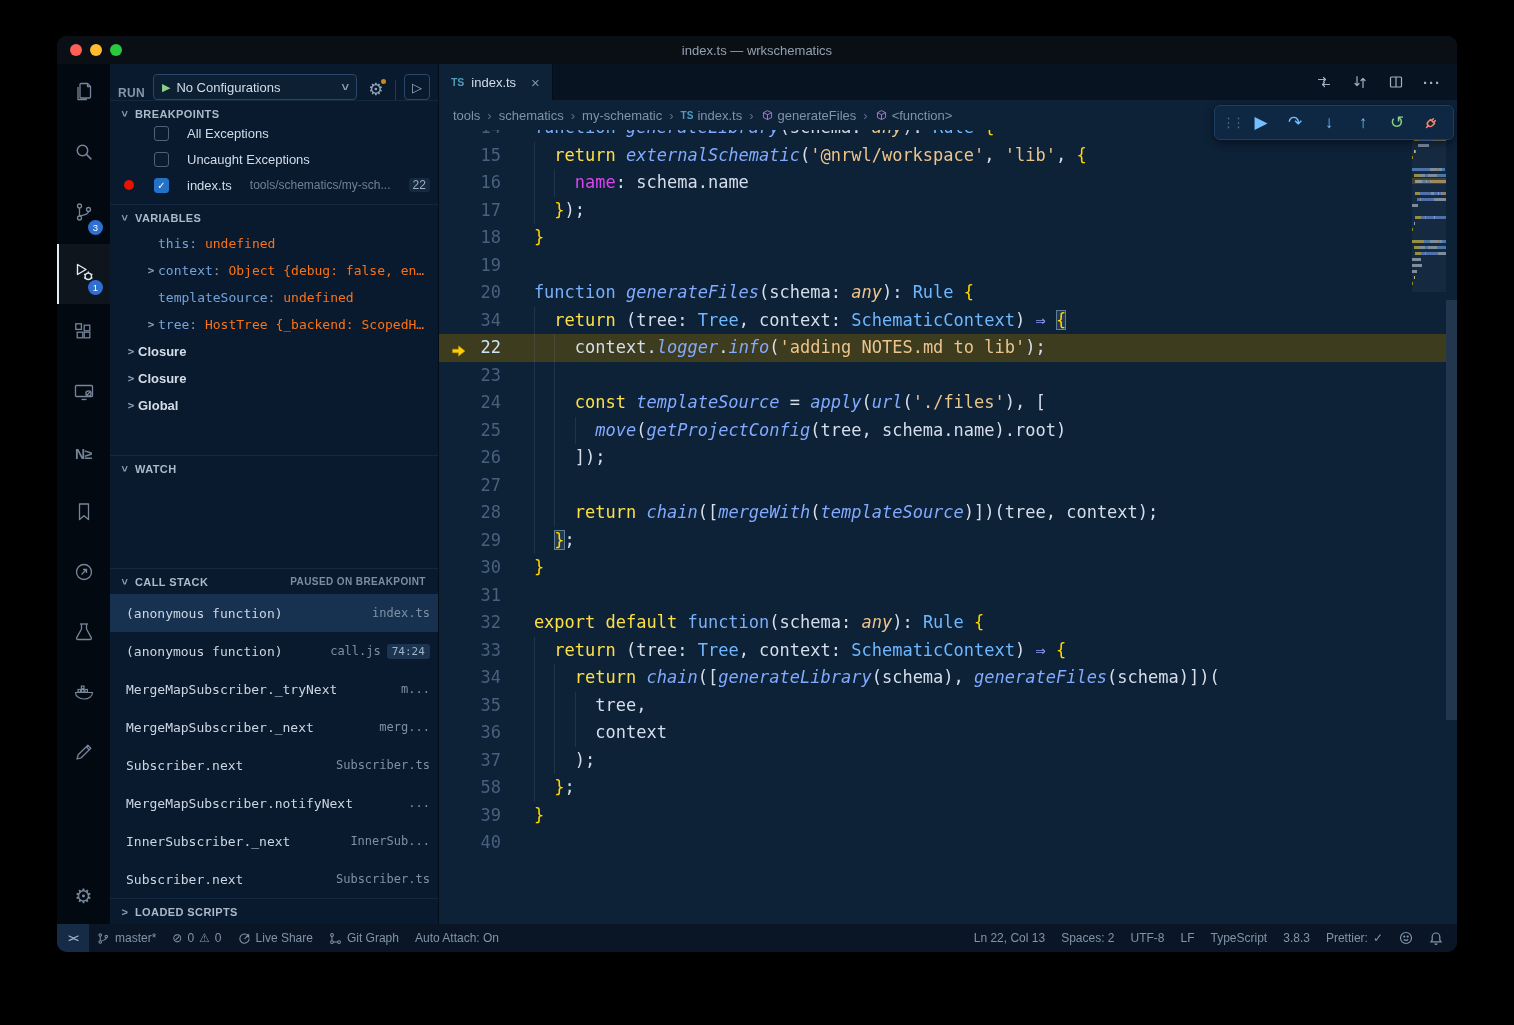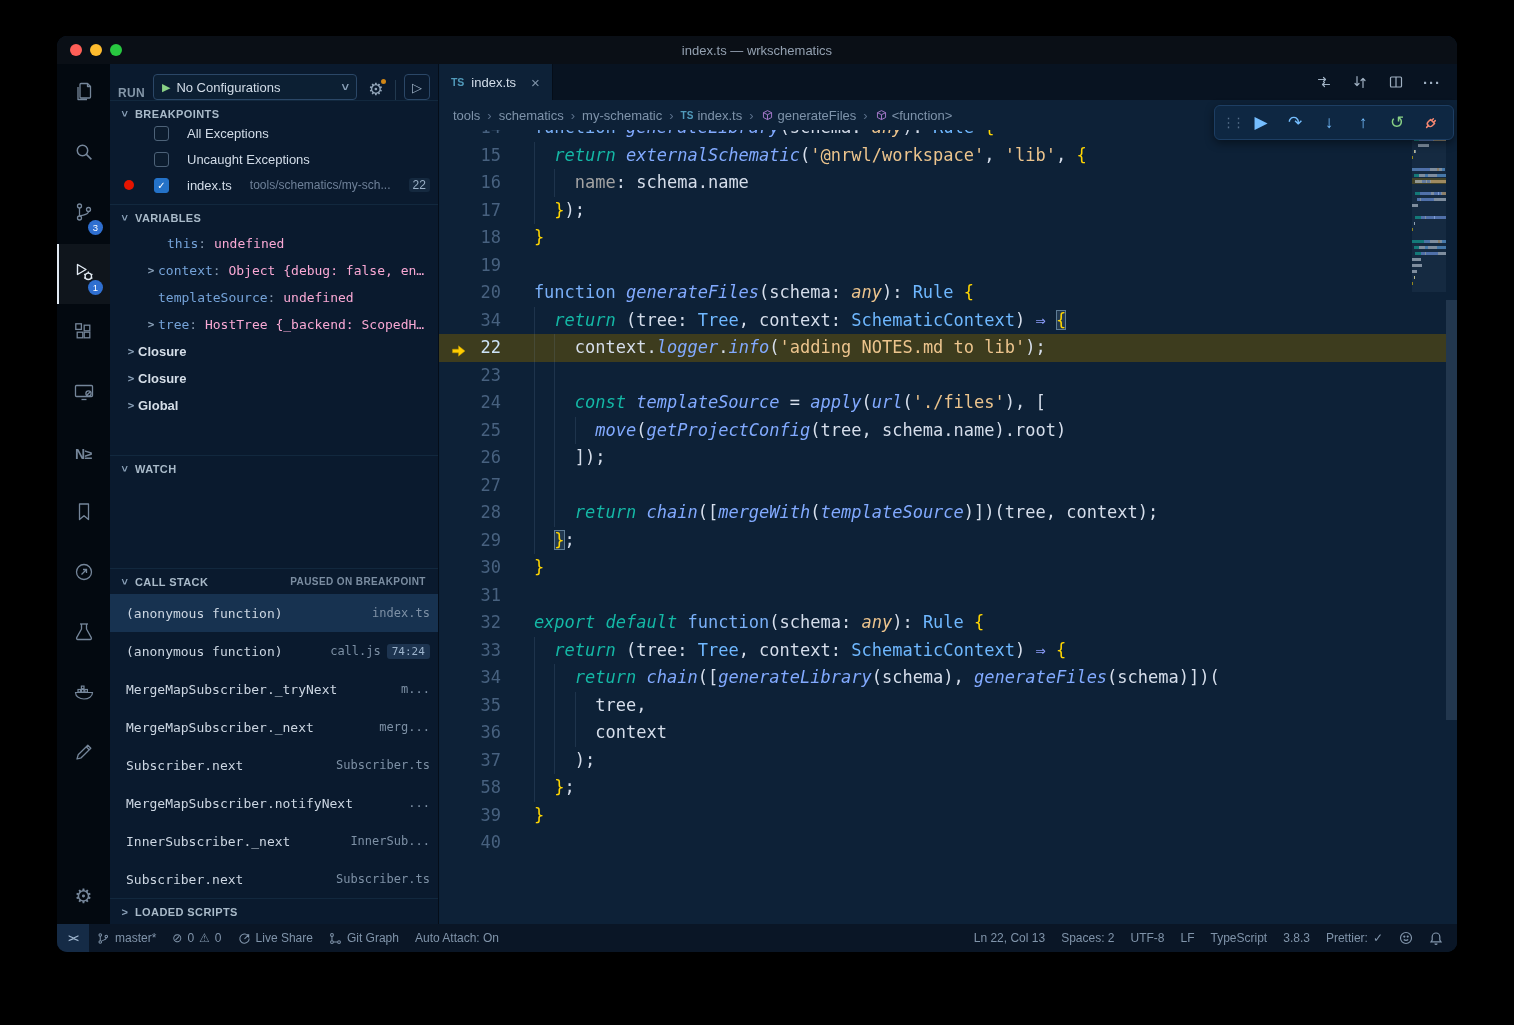--- a/index.html
+++ b/index.html
@@ -78,21 +78,21 @@
     white-space:nowrap; flex:1; }
   .bp-line { color:#9ab0c6; font-size:12px; background:#15293f; border-radius:3px;
     padding:0 4px; }
 
   .var-row { height:27px; display:flex; align-items:center; overflow:hidden;
     font:13px "DejaVu Sans Mono", monospace; white-space:nowrap; }
   .scope-label { color:#d5dee8; font-weight:700; font-family:"Liberation Sans",sans-serif;
     font-size:13px; }
   .var-name { color:#75a3d9; }
   .var-colon { color:#8598ad; }
-  .var-value { color:#f9a8d4; overflow:hidden; text-overflow:ellipsis; }
+  .var-value { color:#f97316; overflow:hidden; text-overflow:ellipsis; }
   .vfill { flex:0 0 36px; }
   .watch-body { flex:1; }
 
   .cs-row { height:38px; display:flex; align-items:center; padding:0 8px 0 16px;
     font:13px "DejaVu Sans Mono", monospace; color:#ccd6e2; overflow:hidden; }
   .cs-row.sel { background:#173250; }
   .cs-fn { white-space:nowrap; overflow:hidden; text-overflow:ellipsis; }
   .cs-file { margin-left:auto; color:#7d90a5; font-size:12px; padding-left:8px;
     flex-shrink:0; }
   .cs-badge { margin-left:6px; background:#1d3450; color:#9db4cc; font-size:11px;
@@ -125,27 +125,27 @@
   .cline.cur::before { content:""; position:absolute; left:0; right:11px; top:0;
     bottom:0; background:#3d3c1e; z-index:0; }
   .gut { flex:0 0 95px; font:17px/27.5px "DejaVu Sans Mono", monospace; color:#47617f;
     text-align:right; padding-right:33px; }
   .gut.curnum { color:#cde3f7; }
   .execarrow { position:absolute; left:12px; top:5.5px; }
   .ltext { flex:1; min-width:0; font:17px/27.5px "DejaVu Sans Mono", monospace;
     white-space:pre; color:#d6deeb; }
   .iguide { position:absolute; top:0; bottom:0; width:1px;
     background:rgba(110,140,170,.18); }
-  .tk.kw { color:#14b8a6; font-style:italic; }
+  .tk.kw { color:#fde047; }
   .tk.kwf { color:#7ab0f8; }
   .tk.fn { color:#82aaff; font-style:italic; }
   .tk.type { color:#6fb8ff; }
   .tk.str { color:#ecc48d; }
   .tk.any { color:#ecc48d; font-style:italic; }
-  .tk.prop { color:#a3a3a3;margin-top:10px; }
+  .tk.prop { color:#d946ef;margin-top:10px; }
   .tk.brace { color:#ffd602; }
   .tk.op { color:#8c9dfb; }
   .tk.bm { outline:1px solid #5f7e97; outline-offset:-1px;
     background:rgba(95,126,151,.25); }
 
   .minimap { position:absolute; top:0; right:11px; width:34px; bottom:0; overflow:hidden; }
   .mslider { position:absolute; top:0; left:0; right:0; height:162px;
     background:rgba(160,190,230,.06); }
   .mline { height:6px; padding-top:2px; white-space:nowrap; overflow:hidden;
     line-height:0; color:#d6deeb; }
@@ -340,21 +340,21 @@
             </div>
           </div>
       </div>
 
       <div class="section">
         <div class="sec-h">
           <span class="tw open">&gt;</span>
           <span>VARIABLES</span>
         </div>
         <div>
-            <div class="var-row" style="padding-left: 43px;">
+            <div class="var-row" style="padding-left: 34px;">
               <span class="tw none">&gt;</span>
               <span class="var-name">this</span>
               <span class="var-colon">:&nbsp;</span>
               <span class="var-value">undefined</span>
             </div>
             <div class="var-row" style="padding-left: 34px;">
               <span class="tw">&gt;</span>
               <span class="var-name">context</span>
               <span class="var-colon">:&nbsp;</span>
               <span class="var-value">Object {debug: false, en…</span>

